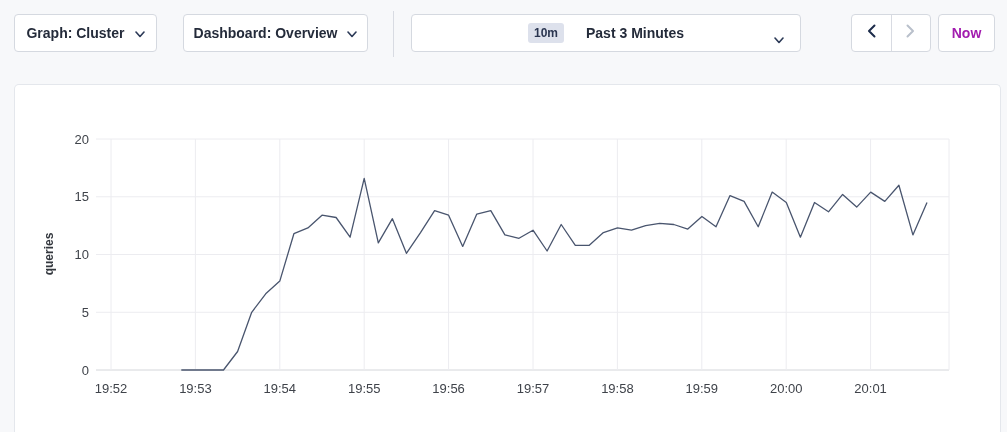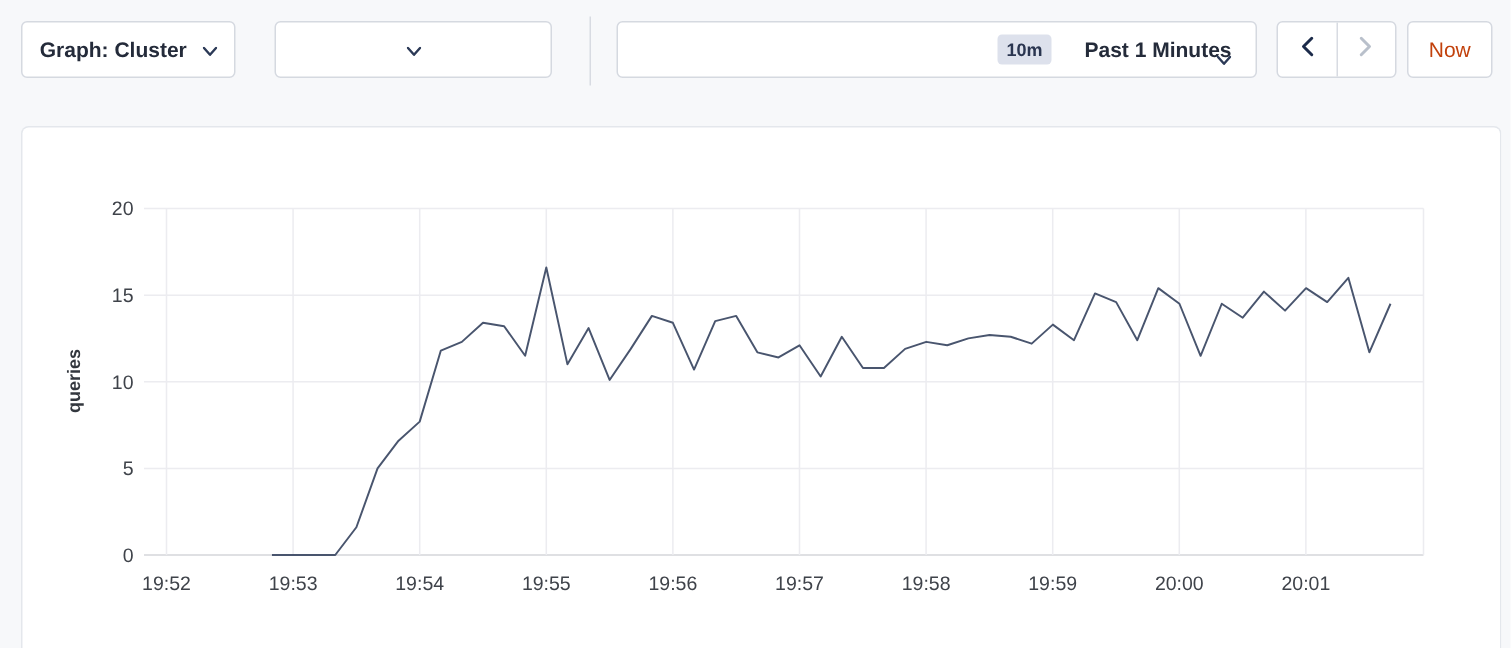--- a/index.html
+++ b/index.html
@@ -21,22 +21,22 @@
     font-size:14px; font-weight:600; color:#242b3a;
     cursor:pointer; gap:10px;
   }
   .dropdown-graph { left:14px; width:143px;justify-content:center; }
   .dropdown-dashboard { left:183px; width:185px; }
   .toolbar-divider {
     position:absolute; left:393px; top:11px; height:46px; width:1px;
     background:#d8dbe2;
   }
   .time-dropdown {
-    left:411px; width:427px;
-    justify-content:flex-end;
+    left:411px; width:390px;
+    justify-content:center;
     padding:0 16px;
     font-weight:400;
   }
   .time-badge {
     background:#dde1ec; color:#2a3550;
     font-size:12px; font-weight:700;
     padding:3px 6px; border-radius:3px;
     margin-right:12px;
   }
   .time-label { font-size:14px; font-weight:600; color:#242b3a; }
@@ -47,21 +47,21 @@
     background:#ffffff; border:1px solid #d5d9e0; border-radius:4px;
     display:flex;
   }
   .arrow-cell {
     flex:1; display:flex; align-items:center; justify-content:center;
     cursor:pointer;
   }
   .arrow-cell + .arrow-cell { border-left:1px solid #d8dbe2; }
   .now-btn {
     left:938px; width:57px;
-    color:#c2410c; font-weight:400;
+    color:#a21caf; font-weight:700;
   }
 
   
   .card {
     position:absolute; left:14px; top:84px; width:987px; height:348px;
     background:#ffffff;
     border:1px solid #e4e7ec;
     border-radius:5px 5px 0 0;
     border-bottom:none;
   }
@@ -91,32 +91,33 @@
 <div class="btn dropdown-graph">
   <span>Graph: Cluster</span>
   <span>
     <svg width="10" height="7" viewBox="0 0 10 7">
         <path d="M1 1 L5 5.5 L9 1" fill="none" stroke="#2c3a57" stroke-width="1.6" stroke-linecap="round" stroke-linejoin="round"></path>
       </svg>
   </span>
 </div>
 
 <div class="btn dropdown-dashboard">
+  <span>Dashboard: Overview</span>
   <span>
     <svg width="10" height="7" viewBox="0 0 10 7">
         <path d="M1 1 L5 5.5 L9 1" fill="none" stroke="#2c3a57" stroke-width="1.6" stroke-linecap="round" stroke-linejoin="round"></path>
       </svg>
   </span>
 </div>
 
 <div class="toolbar-divider"></div>
 
 <div class="btn time-dropdown">
   <span class="time-badge">10m</span>
-  <span class="time-label">Past 1 Minutes</span>
+  <span class="time-label">Past 3 Minutes</span>
   <span class="time-chevron">
     <svg width="10" height="7" viewBox="0 0 10 7">
         <path d="M1 1 L5 5.5 L9 1" fill="none" stroke="#2c3a57" stroke-width="1.6" stroke-linecap="round" stroke-linejoin="round"></path>
       </svg>
   </span>
 </div>
 
 <div class="arrow-group">
   <div class="arrow-cell">
     <span>

